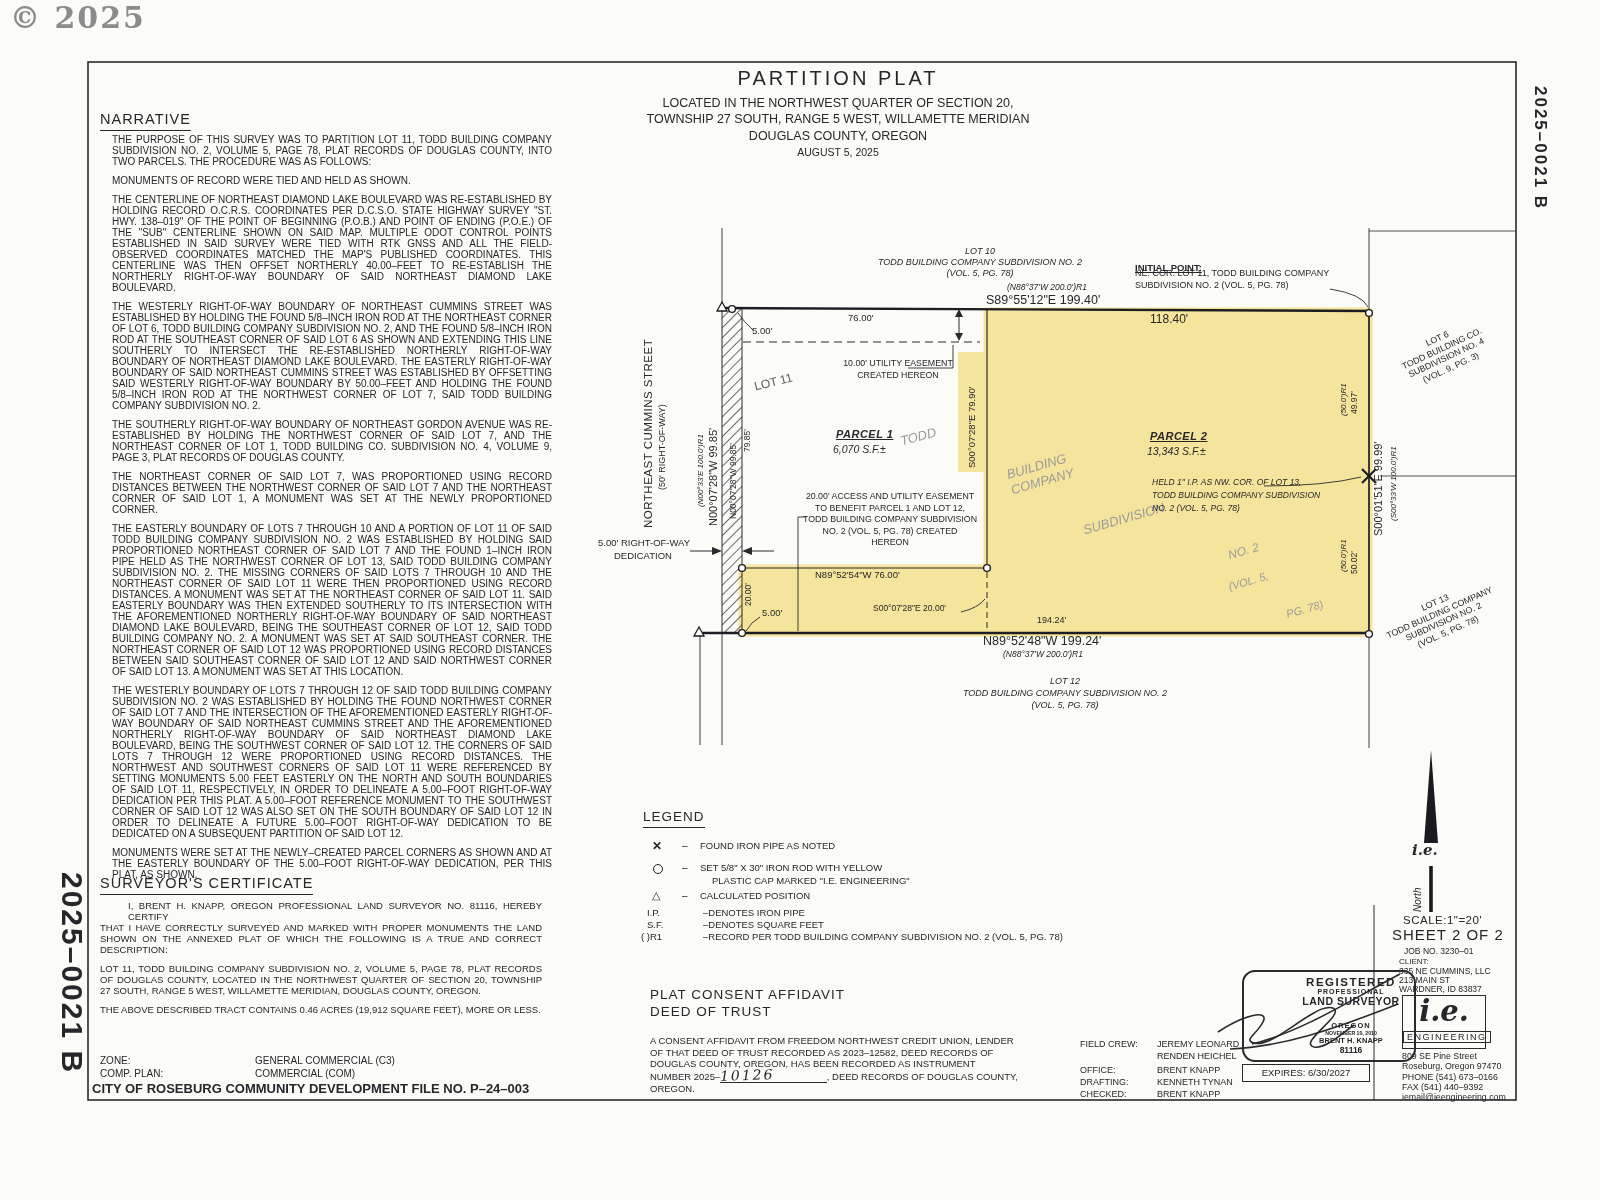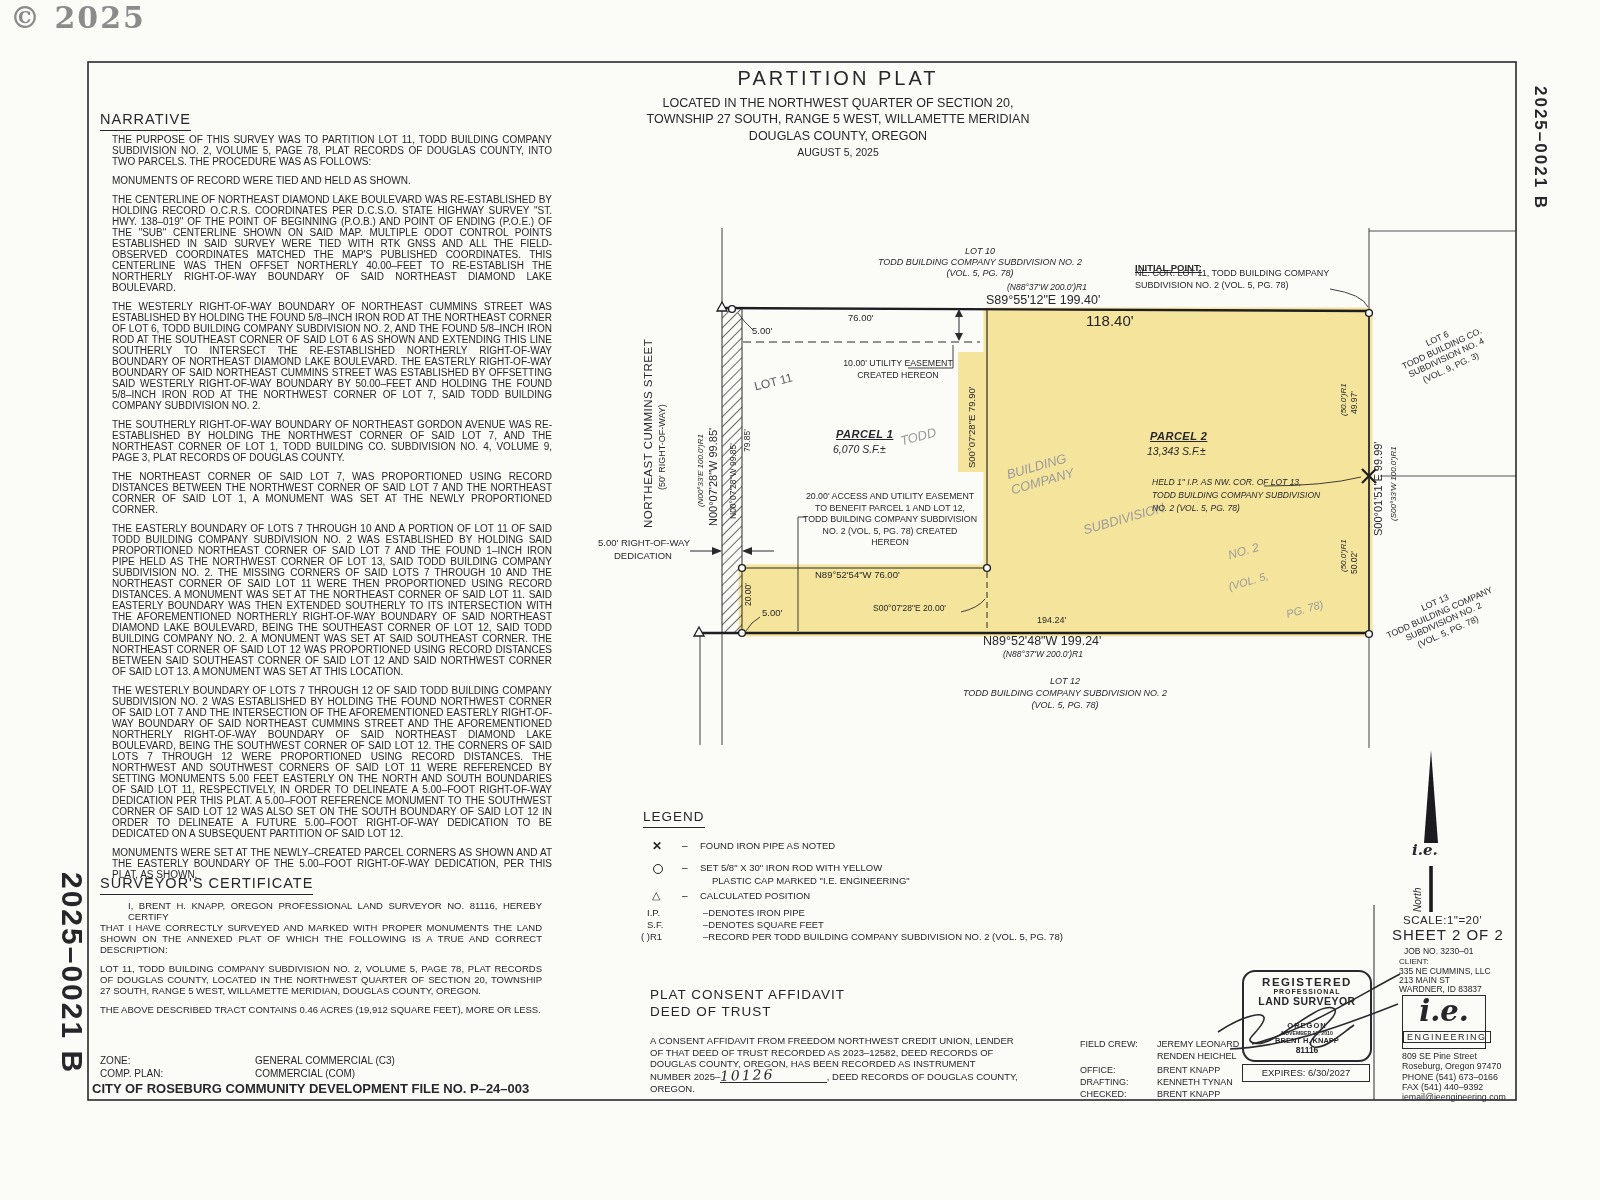--- a/index.html
+++ b/index.html
@@ -181,21 +181,21 @@
   <div class="abs" style="left:1080px;top:1040px;font-size:9px;">FIELD CREW:</div>
   <div class="abs" style="left:1157px;top:1040px;font-size:9px;">JEREMY  LEONARD</div>
   <div class="abs" style="left:1157px;top:1052px;font-size:9px;">RENDEN  HEICHEL</div>
   <div class="abs" style="left:1080px;top:1066px;font-size:9px;">OFFICE:</div>
   <div class="abs" style="left:1157px;top:1066px;font-size:9px;">BRENT  KNAPP</div>
   <div class="abs" style="left:1080px;top:1078px;font-size:9px;text-align:right;">DRAFTING:</div>
   <div class="abs" style="left:1157px;top:1078px;font-size:9px;">KENNETH  TYNAN</div>
   <div class="abs" style="left:1080px;top:1090px;font-size:9px;">CHECKED:</div>
   <div class="abs" style="left:1157px;top:1090px;font-size:9px;">BRENT  KNAPP</div>
 
-  <div class="stamp" style="left:1242px;top:970px;width:126px;height:88px;">
+  <div class="stamp" style="left:1242px;top:970px;width:126px;height:88px;padding-left:44px;">
     <div class="b" style="font-size:11.5px;letter-spacing:1.5px;margin-top:4px;">REGISTERED</div>
     <div class="b" style="font-size:7px;letter-spacing:1px;">PROFESSIONAL</div>
     <div class="b" style="font-size:10.5px;letter-spacing:0.5px;">LAND SURVEYOR</div>
     <div class="b" style="font-size:7.5px;letter-spacing:1px;margin-top:14px;">OREGON</div>
     <div class="b" style="font-size:5.2px;">NOVEMBER 10, 2010</div>
     <div class="b" style="font-size:7.5px;">BRENT H. KNAPP</div>
     <div class="b" style="font-size:8.5px;">81116</div>
   </div>
   <div class="expires" style="left:1242px;top:1064px;width:126px;height:16px;font-size:9.5px;line-height:16px;">EXPIRES:   6/30/2027</div>
 
@@ -224,21 +224,21 @@
     <div>LOT 10</div>
     <div>TODD BUILDING COMPANY SUBDIVISION NO. 2</div>
     <div>(VOL. 5, PG. 78)</div>
   </div>
   <div class="abs it" style="left:1007px;top:283px;font-size:8.5px;">(N88°37'W 200.0')R1</div>
   <div class="abs" style="left:986px;top:294px;font-size:12.5px;">S89°55'12"E  199.40'</div>
   <div class="abs b u" style="left:1135px;top:263px;font-size:9.5px;">INITIAL  POINT:</div>
   <div class="abs" style="left:1135px;top:269px;font-size:9px;">NE. COR. LOT 11, TODD BUILDING COMPANY</div>
   <div class="abs" style="left:1135px;top:281px;font-size:9px;">SUBDIVISION NO. 2 (VOL. 5, PG. 78)</div>
   <div class="abs" style="left:848px;top:313px;font-size:9.5px;">76.00'</div>
-  <div class="abs" style="left:1086px;top:313px;font-size:15px;">118.40'</div>
+  <div class="abs" style="left:1150px;top:313px;font-size:12px;">118.40'</div>
   <div class="abs" style="left:752px;top:326px;font-size:9.5px;">5.00'</div>
   <div class="abs" style="left:754px;top:376px;font-size:12px;color:#5a5a5e;transform:rotate(-14deg);">LOT 11</div>
   <div class="abs ctr" style="left:818px;top:357px;width:160px;font-size:8.8px;line-height:12px;white-space:normal;">
     <div>10.00'  UTILITY  EASEMENT</div>
     <div>CREATED  HEREON</div>
   </div>
   <div class="abs it u b" style="left:836px;top:429px;font-size:11px;letter-spacing:0.5px;">PARCEL  1</div>
   <div class="abs it" style="left:833px;top:444px;font-size:10.5px;">6,070  S.F.±</div>
   <div class="abs it gray" style="left:900px;top:430px;font-size:13px;transform:rotate(-15deg);">TODD</div>
   <div class="abs it u b" style="left:1150px;top:431px;font-size:11px;letter-spacing:0.5px;">PARCEL  2</div>

